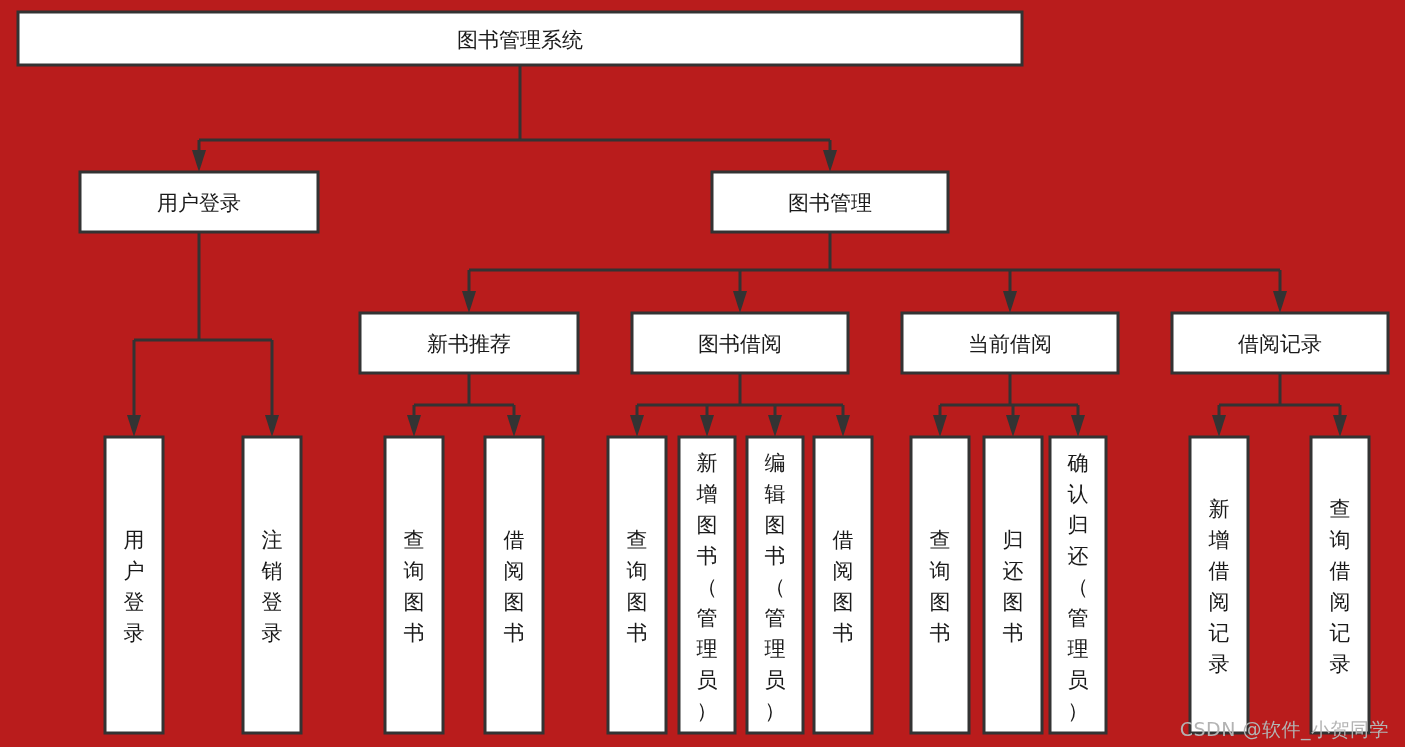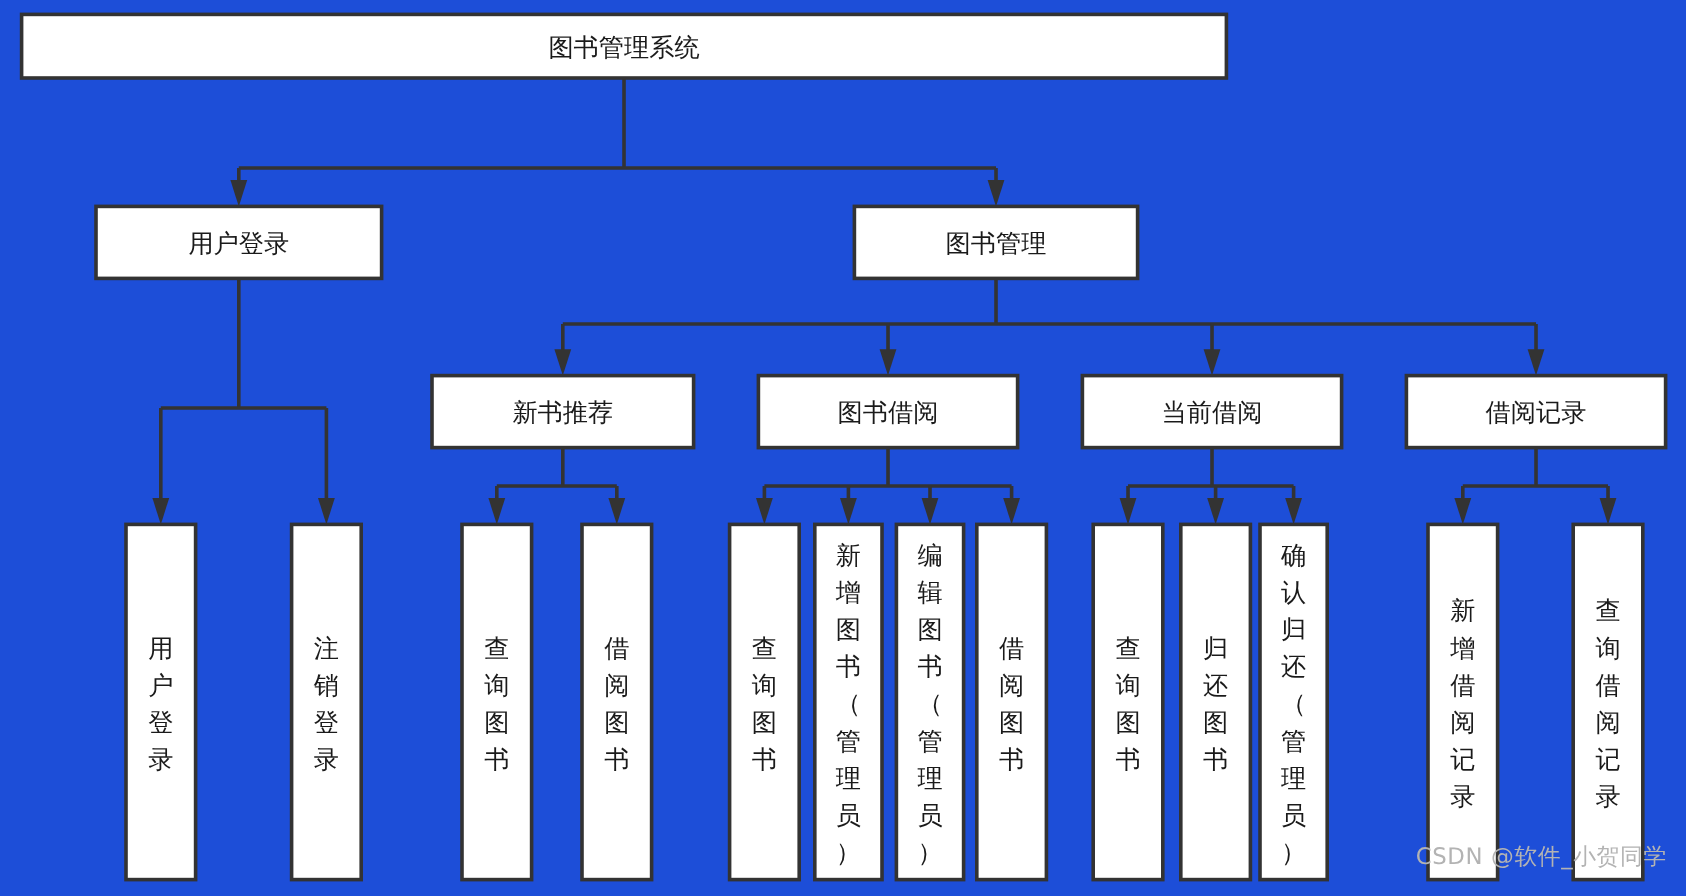--- a/index.html
+++ b/index.html
@@ -11,21 +11,21 @@
   body {
     width: 1405px;
     height: 747px;
     overflow: hidden;
     font-family: "DejaVu Sans", "Liberation Sans", sans-serif;
   }
   #diagram-root {
     position: relative;
     width: 1405px;
     height: 747px;
-    background: #1d4ed8;
+    background: #b91c1c;
   }
   svg#tree-svg {
     position: absolute;
     left: 0;
     top: 0;
     width: 1405px;
     height: 747px;
     display: block;
   }
   .node-box {
@@ -52,21 +52,21 @@
   }
   .node-label-vertical {
     fill: #1a1a1a;
     font-family: "DejaVu Sans", "Liberation Sans", sans-serif;
     font-size: 21px;
     text-anchor: middle;
   }
   .watermark {
     position: absolute;
     right: 16px;
-    bottom: 20px;
+    bottom: 4px;
     font-family: "DejaVu Sans", "Liberation Sans", sans-serif;
     font-size: 19px;
     color: #b3b3b3;
     letter-spacing: 0.5px;
     white-space: nowrap;
     pointer-events: none;
   }
 </style>
 </head>
 <body>

